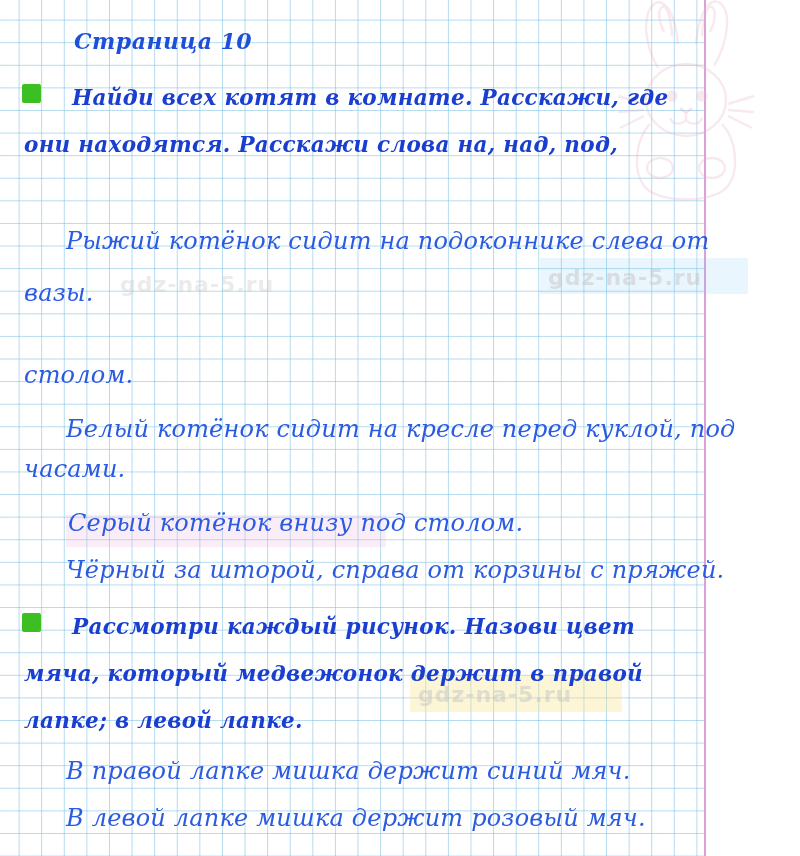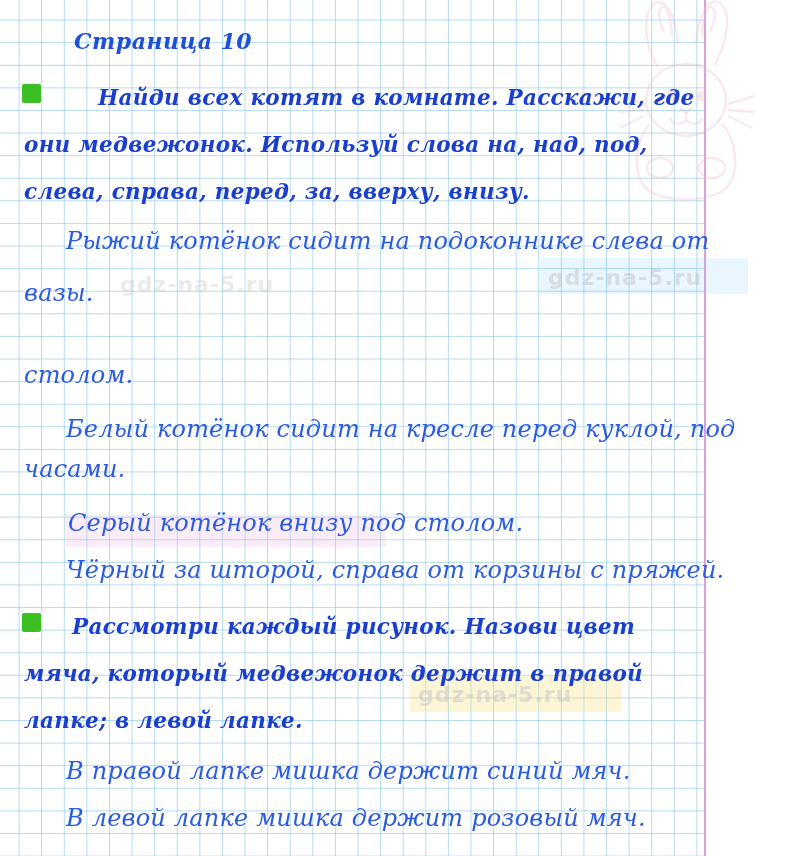--- a/index.html
+++ b/index.html
@@ -170,23 +170,22 @@
   <div class="watermark" id="wm-1">gdz-na-5.ru</div>
   <div class="watermark" id="wm-2">gdz-na-5.ru</div>
   <div class="watermark" id="wm-3">gdz-na-5.ru</div>
 
   <div id="content">
 
     <div class="page-title">Страница 10</div>
 
     <div class="marker" style="left:22px; top:84px;"></div>
 
-    <div class="block task" style="left:72px; top:74px;margin-left:26px;">Найди всех котят в комнате. Расскажи, где</div>
-    <div class="block task" style="left:24px; top:121px;">они медвежонок. Используй слова на, над, под,</div>
-    <div class="block task" style="left:24px; top:168px;">слева, справа, перед, за, вверху, внизу.</div>
+    <div class="block task" style="left:72px; top:74px;">Найди всех котят в комнате. Расскажи, где</div>
+    <div class="block task" style="left:24px; top:121px;">они находятся. Расскажи слова на, над, под,</div>
 
     <div class="block answer" style="left:66px; top:218px;">Рыжий котёнок сидит на подоконнике слева от</div>
     <div class="block answer" style="left:24px; top:270px;">вазы.</div>
 
     <div class="block answer" style="left:24px; top:352px;">столом.</div>
 
     <div class="block answer" style="left:66px; top:406px;">Белый котёнок сидит на кресле перед куклой, под</div>
     <div class="block answer" style="left:24px; top:446px;">часами.</div>
 
     <div class="block answer" style="left:68px; top:500px;">Серый котёнок внизу под столом.</div>

